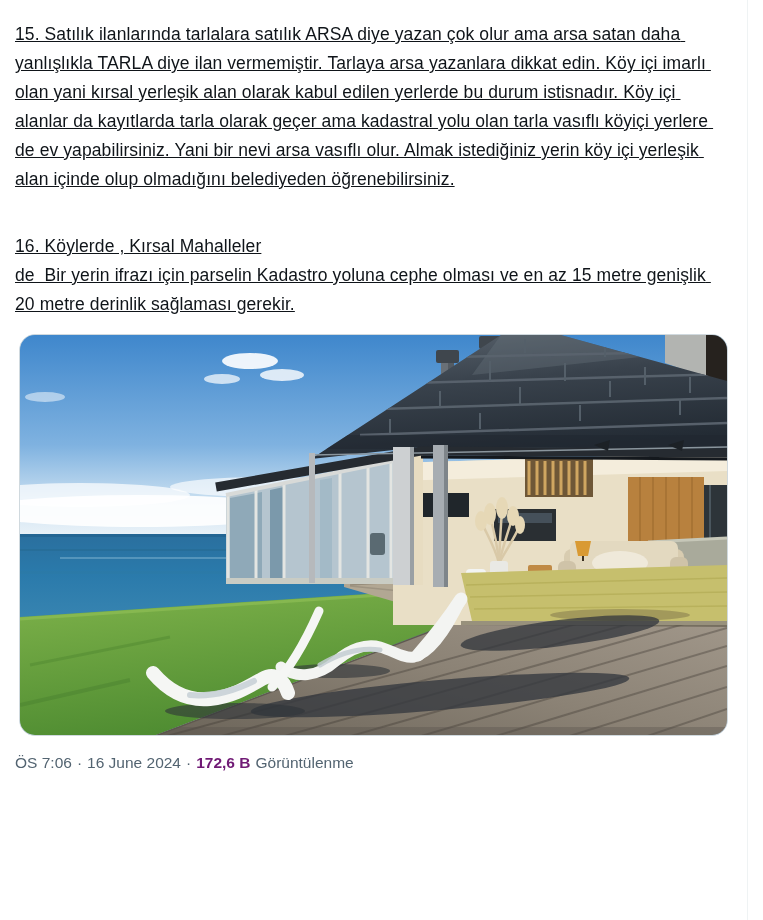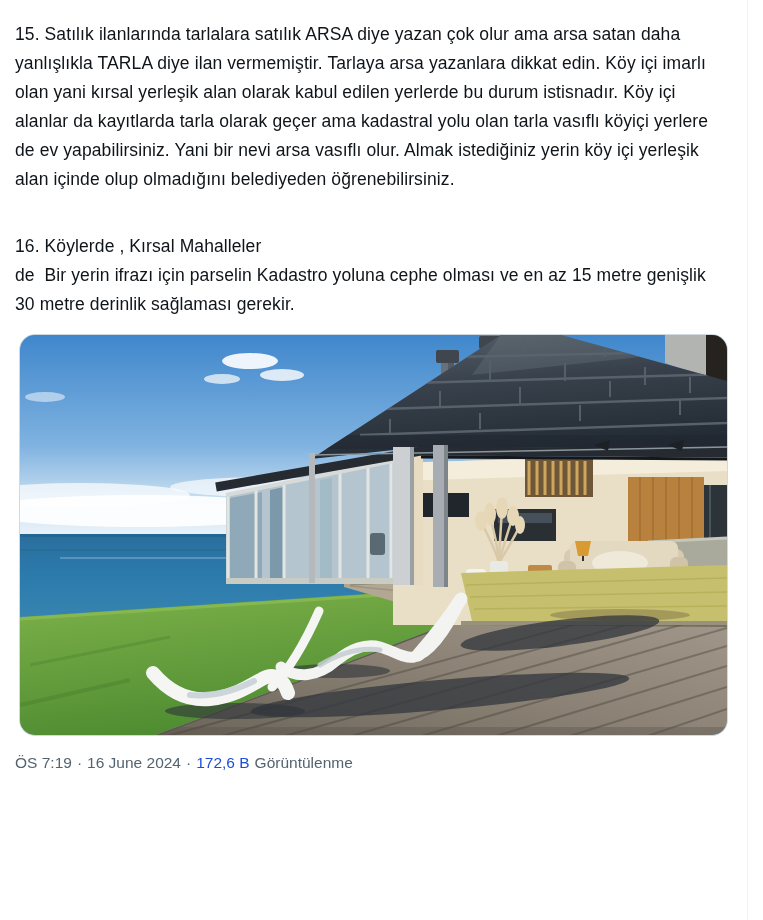--- a/index.html
+++ b/index.html
@@ -21,51 +21,52 @@
     width: 748px;
     padding: 20px 32px 0 15px;
   }
   .tweet-text p {
     margin: 0;
     font-size: 17.5px;
     line-height: 29px;
     letter-spacing: 0.1px;
     white-space: pre-wrap;
     color: #0f1419;
+    text-decoration: underline;
   }
   .tweet-text p + p { margin-top: 38px; }
   figure.tweet-photo {
     margin: 15px 0 0 4px;
     width: 709px; height: 402px;
     border-radius: 16px;
     overflow: hidden;
     border: 1px solid #d0d9de;
     background: #9ec2df;
     cursor: pointer;
   }
   figure.tweet-photo svg { display: block; }
   .tweet-meta {
     margin-top: 17px;
     font-size: 15.5px;
     line-height: 20px;
     color: #536471;
     white-space: nowrap;
   }
   .tweet-meta .dot { margin: 0 5px; }
-  .tweet-meta .views-count { font-weight: 400; color: #1d4ed8; margin-right: 5px; }
+  .tweet-meta .views-count { font-weight: 700; color: #701a75; margin-right: 5px; }
 </style>
 </head>
 <body>
 
 <div class="tweet">
 
   <div class="tweet-text">
     <p>15. Satılık ilanlarında tarlalara satılık ARSA diye yazan çok olur ama arsa satan daha yanlışlıkla TARLA diye ilan vermemiştir. Tarlaya arsa yazanlara dikkat edin. Köy içi imarlı olan yani kırsal yerleşik alan olarak kabul edilen yerlerde bu durum istisnadır. Köy içi alanlar da kayıtlarda tarla olarak geçer ama kadastral yolu olan tarla vasıflı köyiçi yerlere de ev yapabilirsiniz. Yani bir nevi arsa vasıflı olur. Almak istediğiniz yerin köy içi yerleşik alan içinde olup olmadığını belediyeden öğrenebilirsiniz.</p>
     <p>16. Köylerde , Kırsal Mahalleler
-de  Bir yerin ifrazı için parselin Kadastro yoluna cephe olması ve en az 15 metre genişlik 30 metre derinlik sağlaması gerekir.</p>
+de  Bir yerin ifrazı için parselin Kadastro yoluna cephe olması ve en az 15 metre genişlik 20 metre derinlik sağlaması gerekir.</p>
   </div>
 
   <figure class="tweet-photo" role="img" aria-label="Seaside modern house with slate hip roof, open living room, wooden deck, green lawn, ocean horizon and two white curved sun loungers">
     <svg width="707" height="400" viewBox="0 0 707 400" xmlns="http://www.w3.org/2000/svg">
       <defs>
         <linearGradient id="skyGrad" x1="0" y1="0" x2="0" y2="1">
           <stop offset="0" stop-color="#3f87cc"></stop>
           <stop offset="0.55" stop-color="#7fb2e0"></stop>
           <stop offset="0.85" stop-color="#cfe3f2"></stop>
           <stop offset="1" stop-color="#e9f2f8"></stop>
@@ -335,18 +336,18 @@
         <g>
           <path d="M133,338 C150,358 170,366 190,364 C212,362 228,352 242,344 C256,336 264,346 268,358" fill="none" stroke="#f5f6f4" stroke-width="14" stroke-linecap="round"></path>
           <path d="M252,352 C268,336 284,310 299,276" fill="none" stroke="#f5f6f4" stroke-width="9" stroke-linecap="round"></path>
           <path d="M170,360 C192,362 214,356 234,346" fill="none" stroke="#c6cfd5" stroke-width="6" opacity="0.85" stroke-linecap="round"></path>
         </g>
       </g>
     </svg>
   </figure>
 
   <div class="tweet-meta">
-    <span>ÖS 7:19</span><span class="dot">·</span><span>16 June 2024</span><span class="dot">·</span><span class="views-count">172,6 B</span><span>Görüntülenme</span>
+    <span>ÖS 7:06</span><span class="dot">·</span><span>16 June 2024</span><span class="dot">·</span><span class="views-count">172,6 B</span><span>Görüntülenme</span>
   </div>
 
 </div>
 
 <div class="column-divider"></div>
 
 </body></html>

